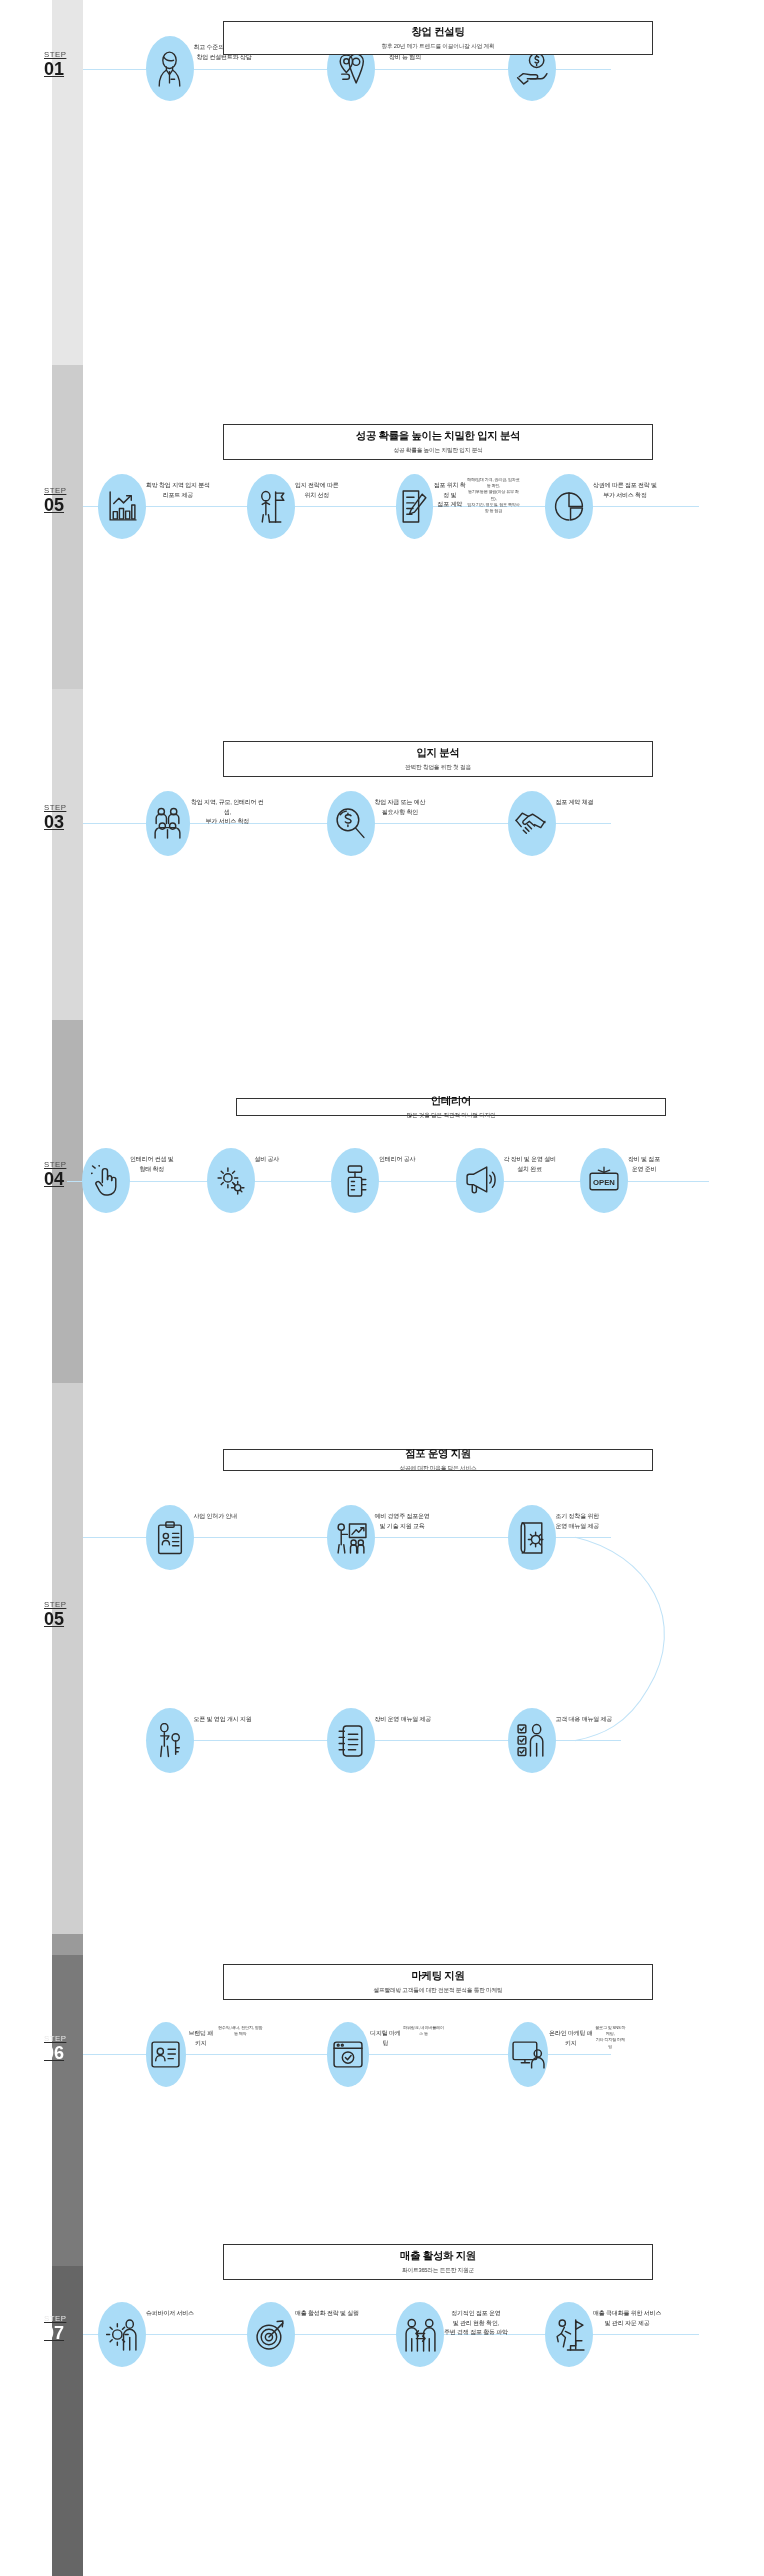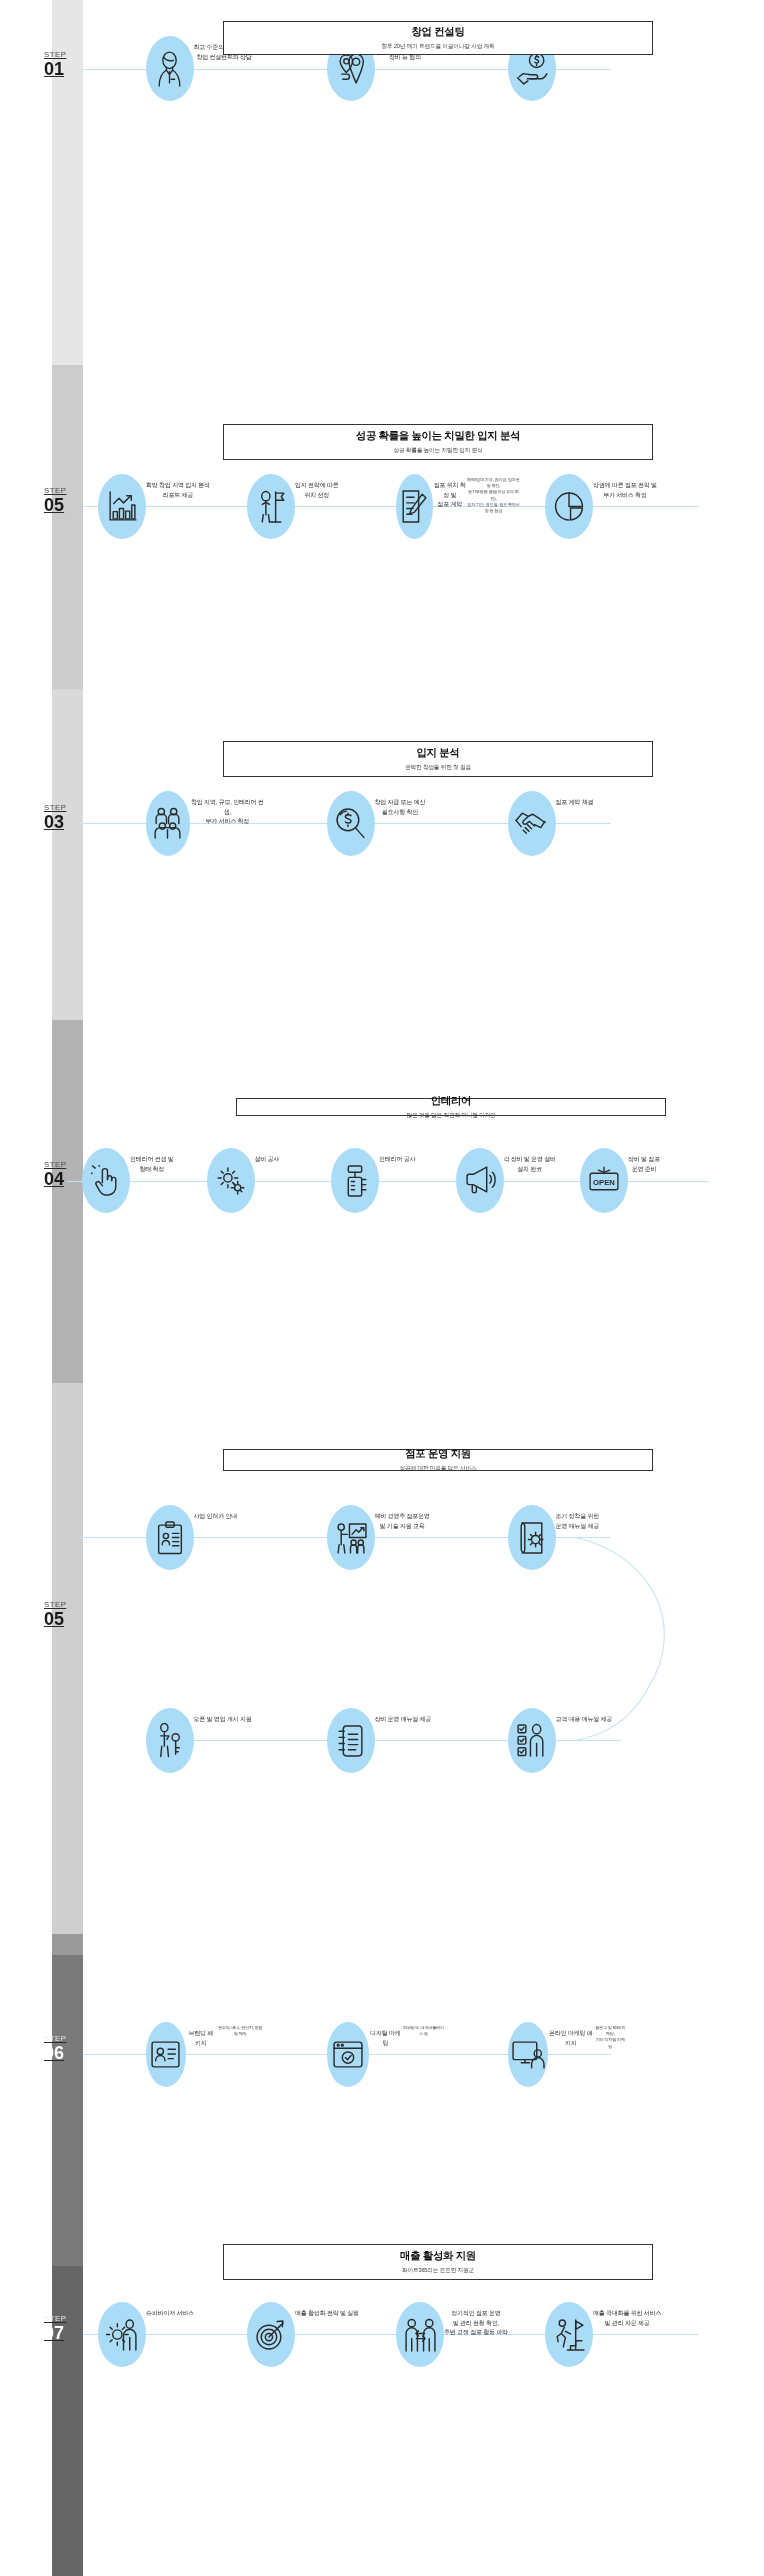--- a/index.html
+++ b/index.html
@@ -507,20 +507,24 @@
             <path d="M28 64V36a12 12 0 0 1 24 0v28"></path>
             <path d="M40 40v24"></path>
           </svg>
         </div>
         <div class="item-label">고객 대응 매뉴얼 제공</div>
       </div>
     </div>
   </div>
 
   <div class="step" style="top:1934px;height:331px;">
+    <div class="title-box" style="left:223px;top:30px;width:430px;height:36px;">
+      <div class="title-main">마케팅 지원</div>
+      <div class="title-sub">셀프빨래방 고객들에 대한 전문적 분석을 통한 마케팅</div>
+    </div>
     <div class="step-marker on-dark" style="top:101px;">
       <span class="step-word">STEP</span>
       <span class="step-num">06</span>
     </div>
     <div class="connector" style="left:83px;top:120px;width:528px;"></div>
     <div class="item-row" style="left:127px;top:88px;width:518px;gap:62px;">
       <div class="item" style="width:119px;">
         <div class="bubble">
           <svg width="31" height="29" viewBox="0 0 60 56" fill="none" stroke="#2b2b2b" stroke-width="2.8" stroke-linecap="round" stroke-linejoin="round">
             <rect x="4" y="4" width="52" height="48" rx="4"></rect>

